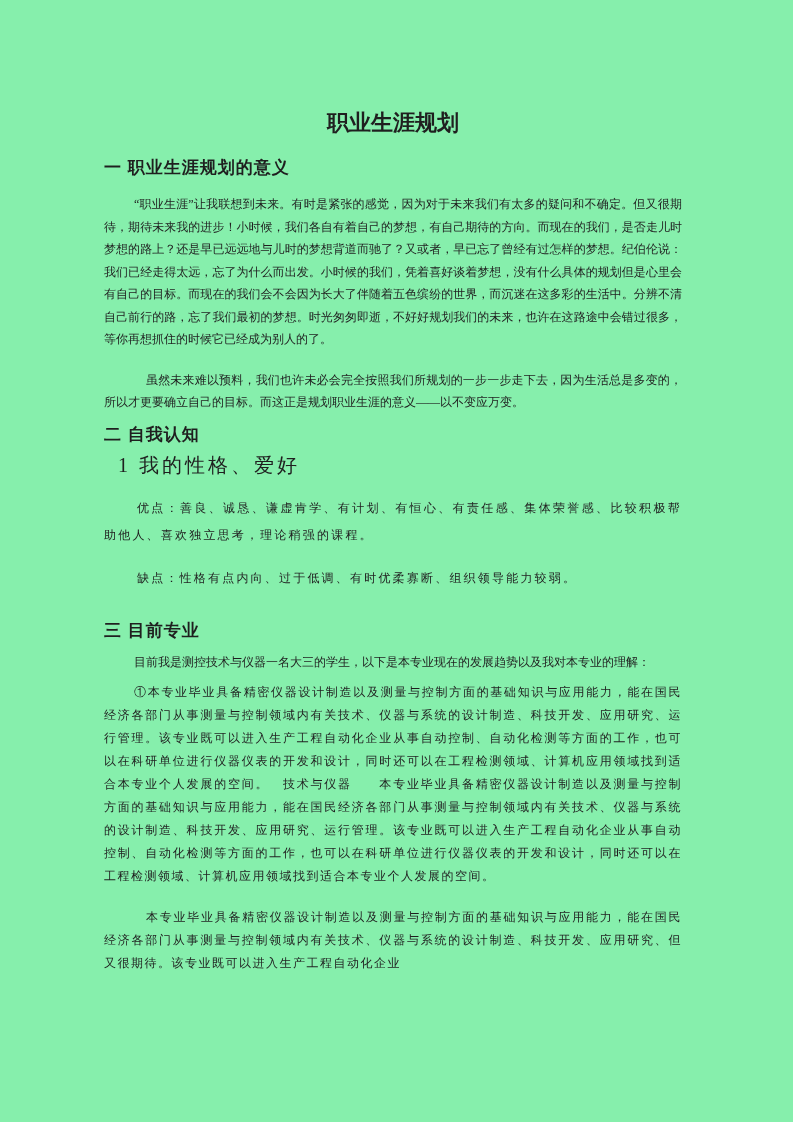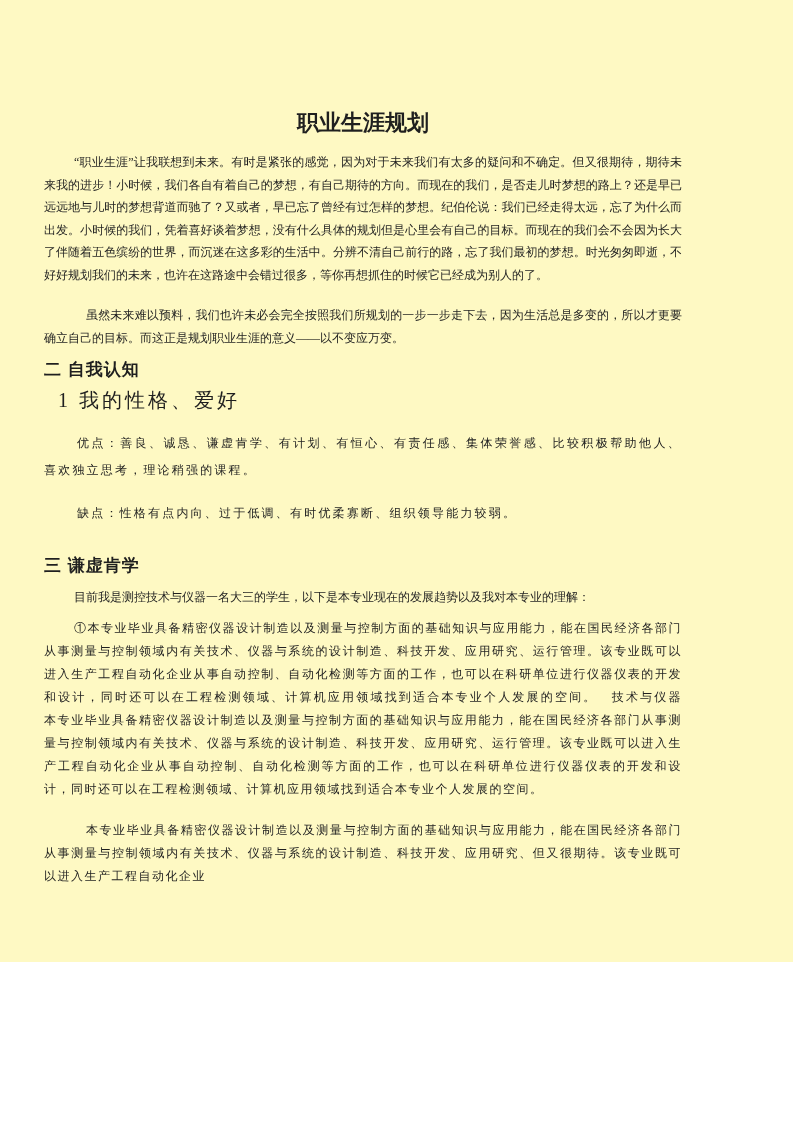--- a/index.html
+++ b/index.html
@@ -3,25 +3,25 @@
 <meta charset="utf-8">
 <style>
   html, body {
     margin: 0;
     padding: 0;
     background: #ffffff;
   }
   .page {
     position: relative;
     width: 793px;
-    height: 962px;
-    background: #fef9c3;
+    height: 1122px;
+    background: #86efac;
     color: #1f1f1f;
     box-sizing: border-box;
-    padding: 108px 111px 0 44px;
+    padding: 108px 111px 0 104px;
     overflow: hidden;
     font-family: "Liberation Serif", "DejaVu Serif", serif;
   }
   .doc-title {
     margin: 0;
     text-align: center;
     font-size: 22px;
     line-height: 30px;
     font-weight: 700;
     font-family: "Liberation Serif", "DejaVu Serif", serif;
@@ -65,34 +65,35 @@
     line-height: 23px;
   }
 </style>
 </head>
 <body>
 
 <div class="page">
 
   <h1 class="doc-title">职业生涯规划</h1>
 
+  <h2 class="sec-heading">一 职业生涯规划的意义</h2>
 
   <p class="body mt13 indent2">“职业生涯”让我联想到未来。有时是紧张的感觉，因为对于未来我们有太多的疑问和不确定。但又很期待，期待未来我的进步！小时候，我们各自有着自己的梦想，有自己期待的方向。而现在的我们，是否走儿时梦想的路上？还是早已远远地与儿时的梦想背道而驰了？又或者，早已忘了曾经有过怎样的梦想。纪伯伦说：我们已经走得太远，忘了为什么而出发。小时候的我们，凭着喜好谈着梦想，没有什么具体的规划但是心里会有自己的目标。而现在的我们会不会因为长大了伴随着五色缤纷的世界，而沉迷在这多彩的生活中。分辨不清自己前行的路，忘了我们最初的梦想。时光匆匆即逝，不好好规划我们的未来，也许在这路途中会错过很多，等你再想抓住的时候它已经成为别人的了。</p>
 
   <p class="body mt2 indent3">虽然未来难以预料，我们也许未必会完全按照我们所规划的一步一步走下去，因为生活总是多变的，所以才更要确立自己的目标。而这正是规划职业生涯的意义——以不变应万变。</p>
 
   <h2 class="sec-heading h2">二 自我认知</h2>
 
   <p class="sub-heading">1 我的性格、爱好</p>
 
   <p class="body mt2 indent2b ls-wide">优点：善良、诚恳、谦虚肯学、有计划、有恒心、有责任感、集体荣誉感、比较积极帮助他人、喜欢独立思考，理论稍强的课程。</p>
 
   <p class="body mt4 indent2b ls-wide">缺点：性格有点内向、过于低调、有时优柔寡断、组织领导能力较弱。</p>
 
-  <h2 class="sec-heading spaced">三 谦虚肯学</h2>
+  <h2 class="sec-heading spaced">三 目前专业</h2>
 
   <p class="body mt8 indent2">目前我是测控技术与仪器一名大三的学生，以下是本专业现在的发展趋势以及我对本专业的理解：</p>
 
   <p class="body mt8 indent2 ls-body">①本专业毕业具备精密仪器设计制造以及测量与控制方面的基础知识与应用能力，能在国民经济各部门从事测量与控制领域内有关技术、仪器与系统的设计制造、科技开发、应用研究、运行管理。该专业既可以进入生产工程自动化企业从事自动控制、自动化检测等方面的工作，也可以在科研单位进行仪器仪表的开发和设计，同时还可以在工程检测领域、计算机应用领域找到适合本专业个人发展的空间。　技术与仪器　　本专业毕业具备精密仪器设计制造以及测量与控制方面的基础知识与应用能力，能在国民经济各部门从事测量与控制领域内有关技术、仪器与系统的设计制造、科技开发、应用研究、运行管理。该专业既可以进入生产工程自动化企业从事自动控制、自动化检测等方面的工作，也可以在科研单位进行仪器仪表的开发和设计，同时还可以在工程检测领域、计算机应用领域找到适合本专业个人发展的空间。</p>
 
   <p class="body mt2 indent3 ls-body">本专业毕业具备精密仪器设计制造以及测量与控制方面的基础知识与应用能力，能在国民经济各部门从事测量与控制领域内有关技术、仪器与系统的设计制造、科技开发、应用研究、但又很期待。该专业既可以进入生产工程自动化企业</p>
 
 </div>
 
 </body></html>

